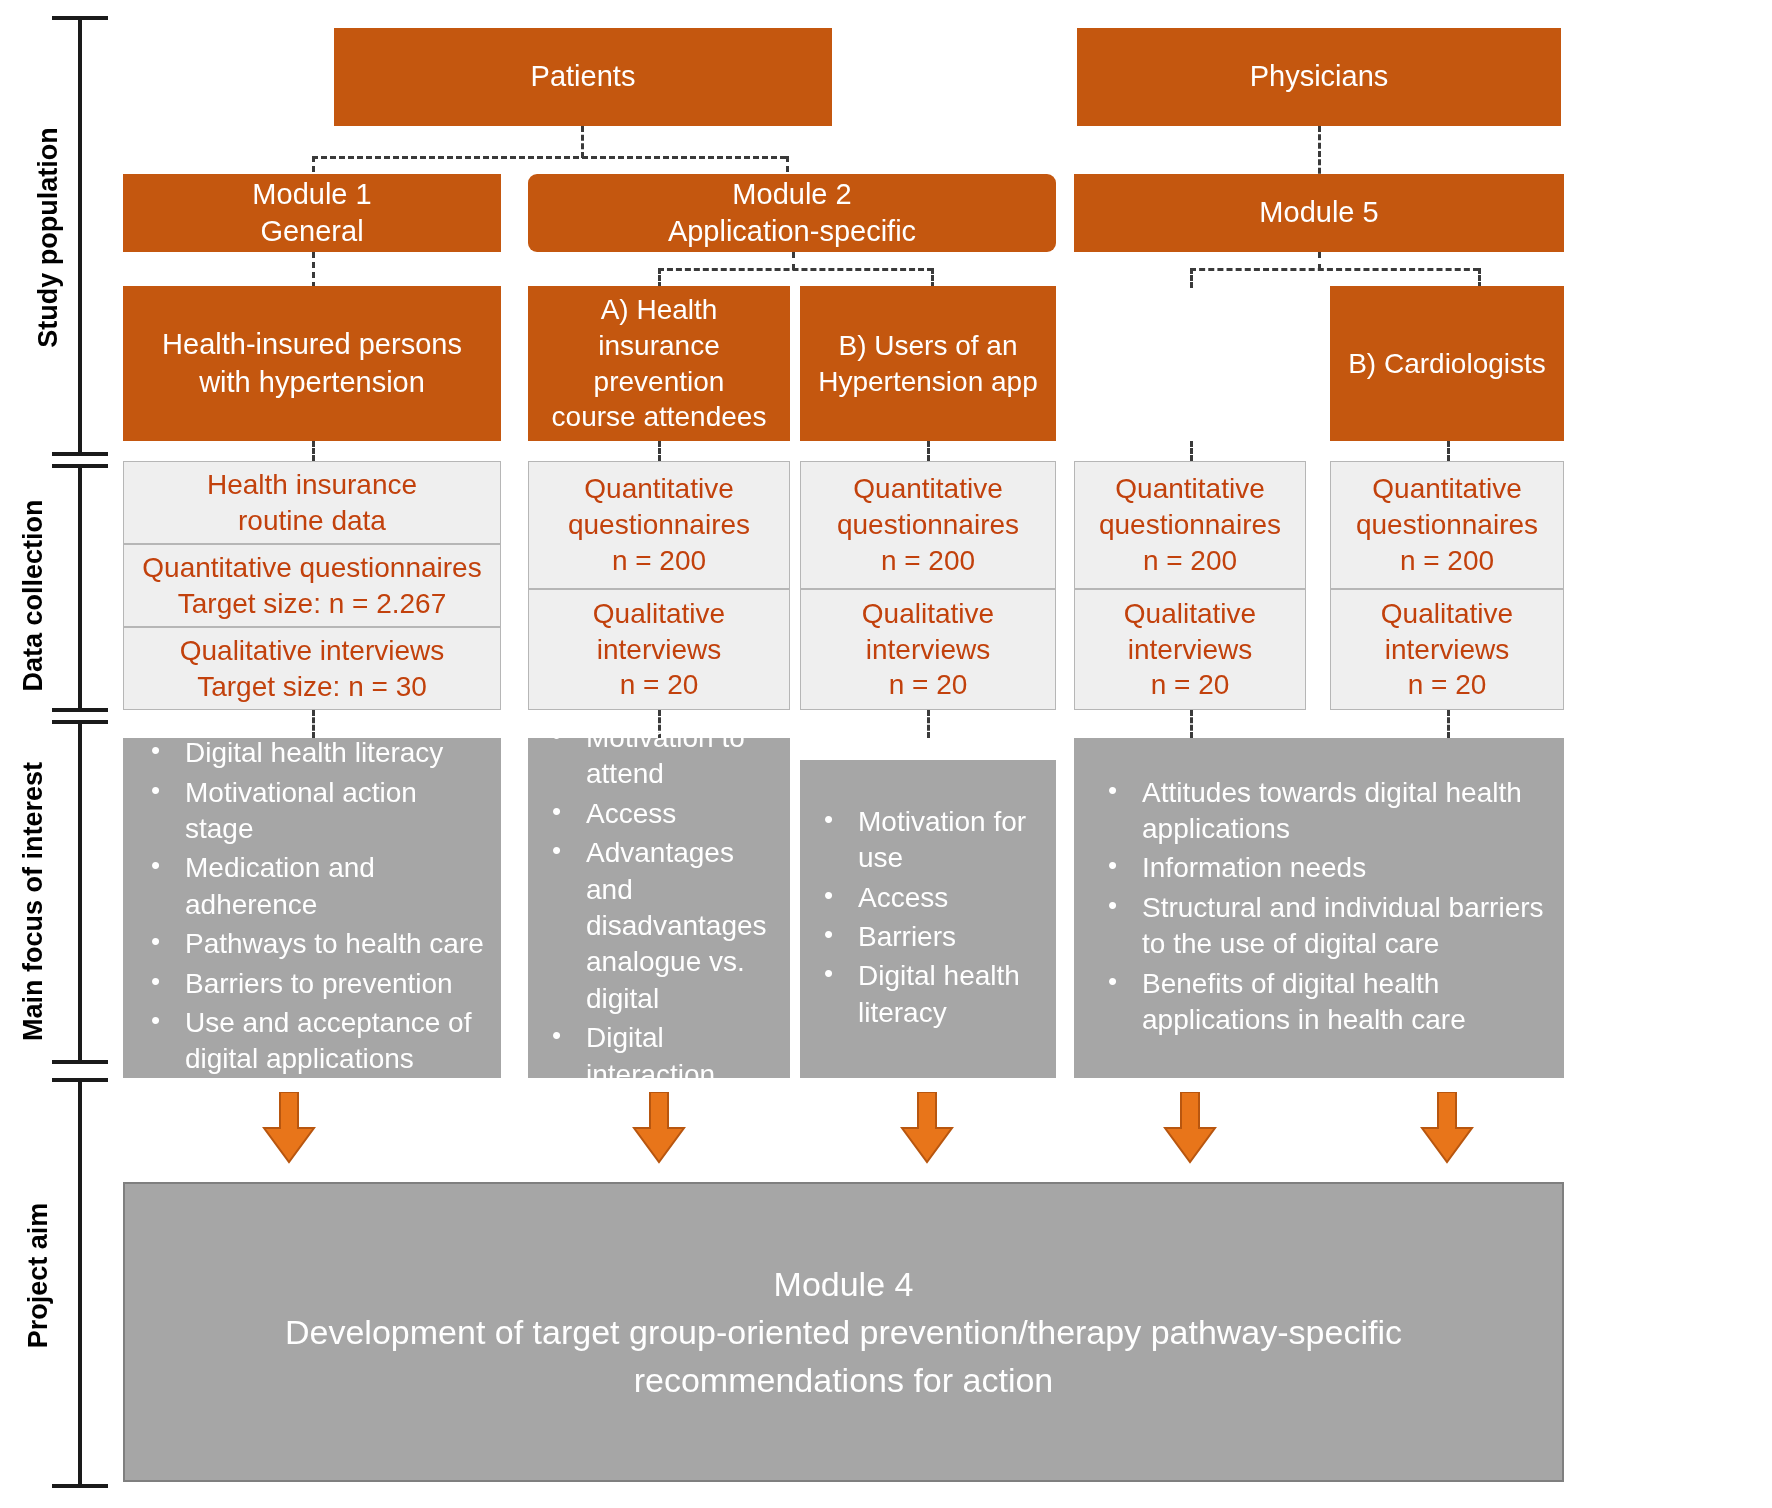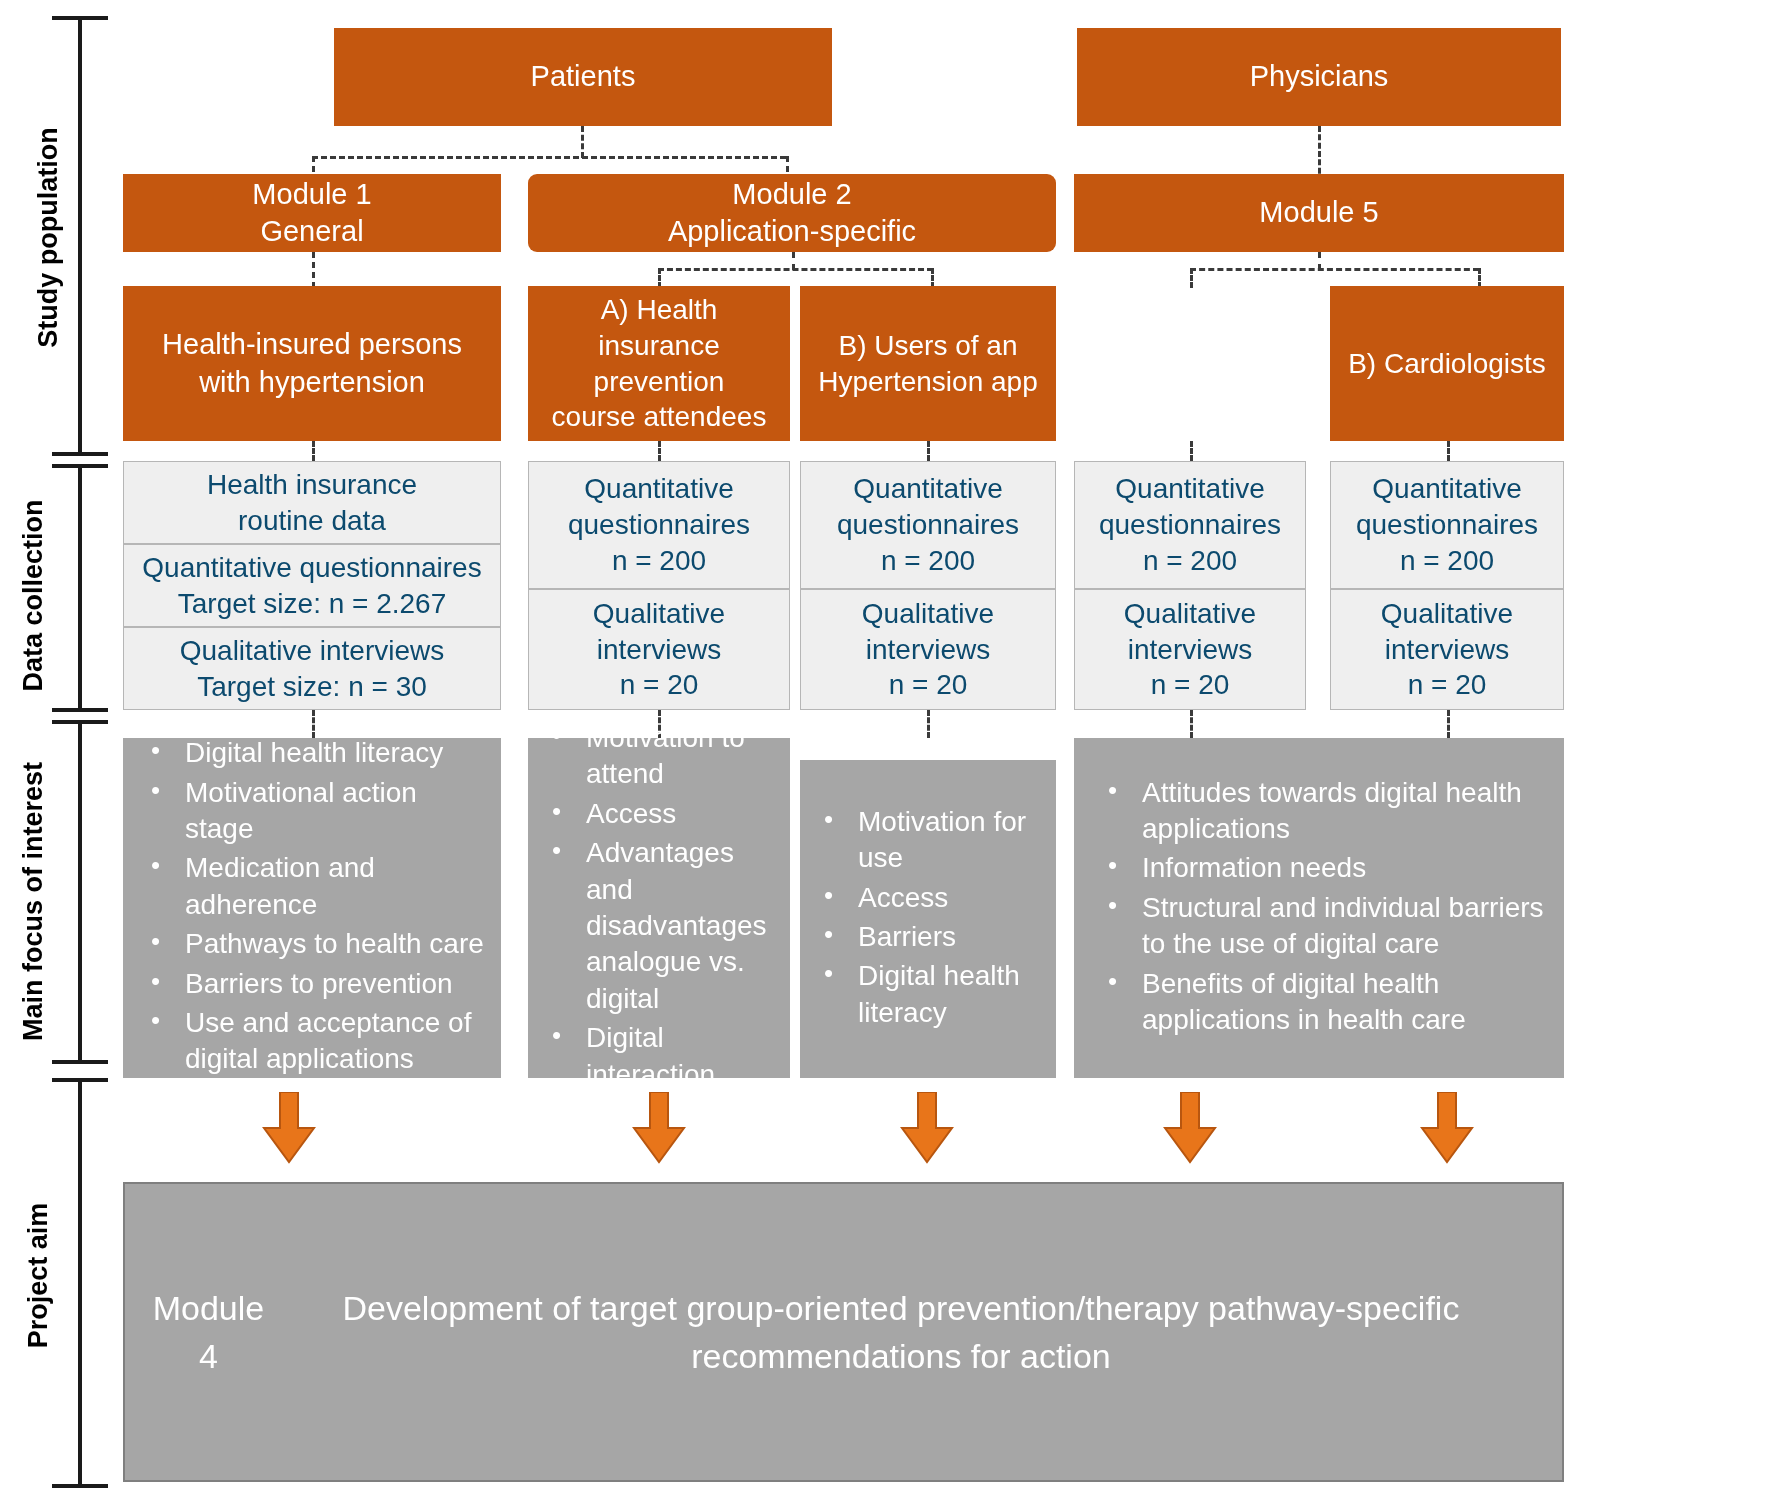--- a/index.html
+++ b/index.html
@@ -42,21 +42,21 @@
   }
   .orange{
     background:#C4570F;
     color:#ffffff;
     font-size:29px;
   }
   .orange.small{font-size:28px;}
   .lightgray{
     background:#efefef;
     border:1px solid #b6b6b6;
-    color:#0c4a6e;
+    color:#c2410c;
     font-size:28px;
   }
   .darkgray{
     background:#a6a6a6;
     color:#ffffff;
     font-size:28px;
     align-items:center;
     justify-content:flex-start;
     text-align:left;
   }
@@ -291,18 +291,18 @@
   <svg class="arrow" style="left:896px;top:1092px;" width="62" height="72" viewBox="0 0 62 72">
     <polygon points="22,0 40,0 40,36 56,36 31,70 6,36 22,36" fill="#E8751A" stroke="#B8560F" stroke-width="2"></polygon>
   </svg>
   <svg class="arrow" style="left:1159px;top:1092px;" width="62" height="72" viewBox="0 0 62 72">
     <polygon points="22,0 40,0 40,36 56,36 31,70 6,36 22,36" fill="#E8751A" stroke="#B8560F" stroke-width="2"></polygon>
   </svg>
   <svg class="arrow" style="left:1416px;top:1092px;" width="62" height="72" viewBox="0 0 62 72">
     <polygon points="22,0 40,0 40,36 56,36 31,70 6,36 22,36" fill="#E8751A" stroke="#B8560F" stroke-width="2"></polygon>
   </svg>
 
-  <div class="box aim" style="left:123px;top:1182px;width:1441px;height:300px;flex-direction:row;padding:0 26px;">
+  <div class="box aim" style="left:123px;top:1182px;width:1441px;height:300px;flex-direction:column;padding:0 26px;">
     <span>Module 4</span>
     <span style="max-width:1340px;">Development of target group-oriented prevention/therapy pathway-specific recommendations for action</span>
   </div>
 
 </div>
 
 </body></html>

